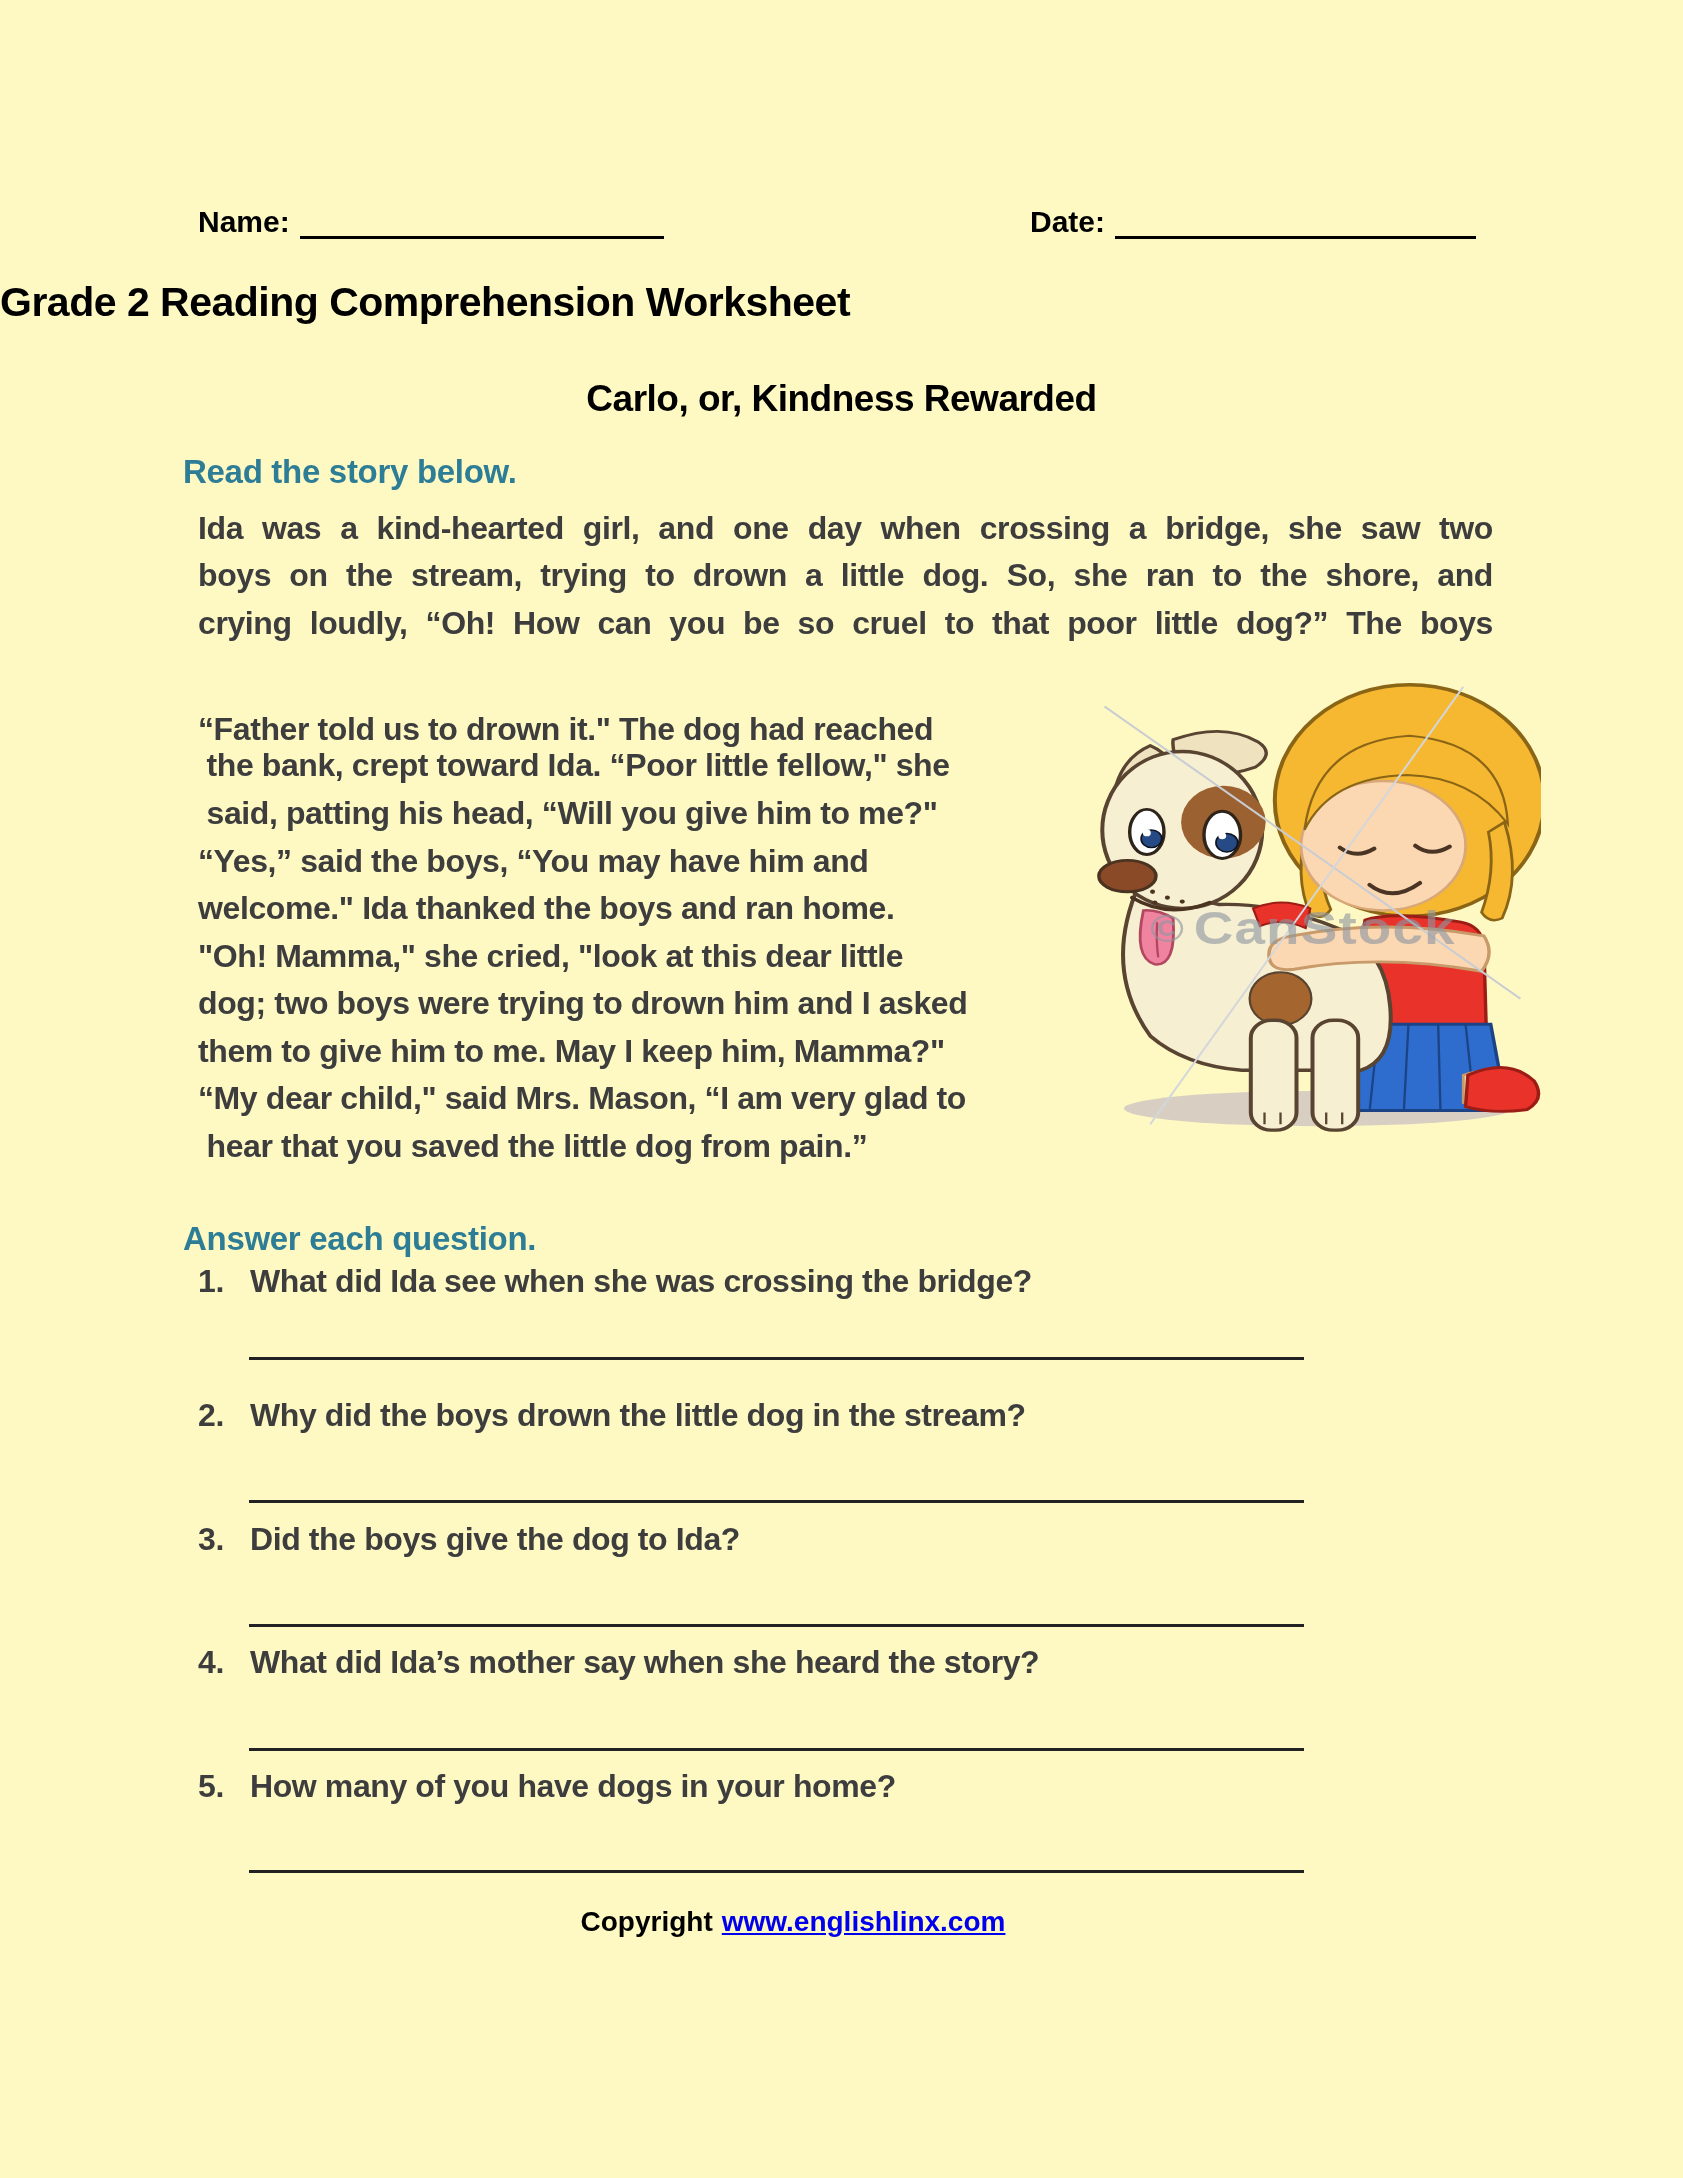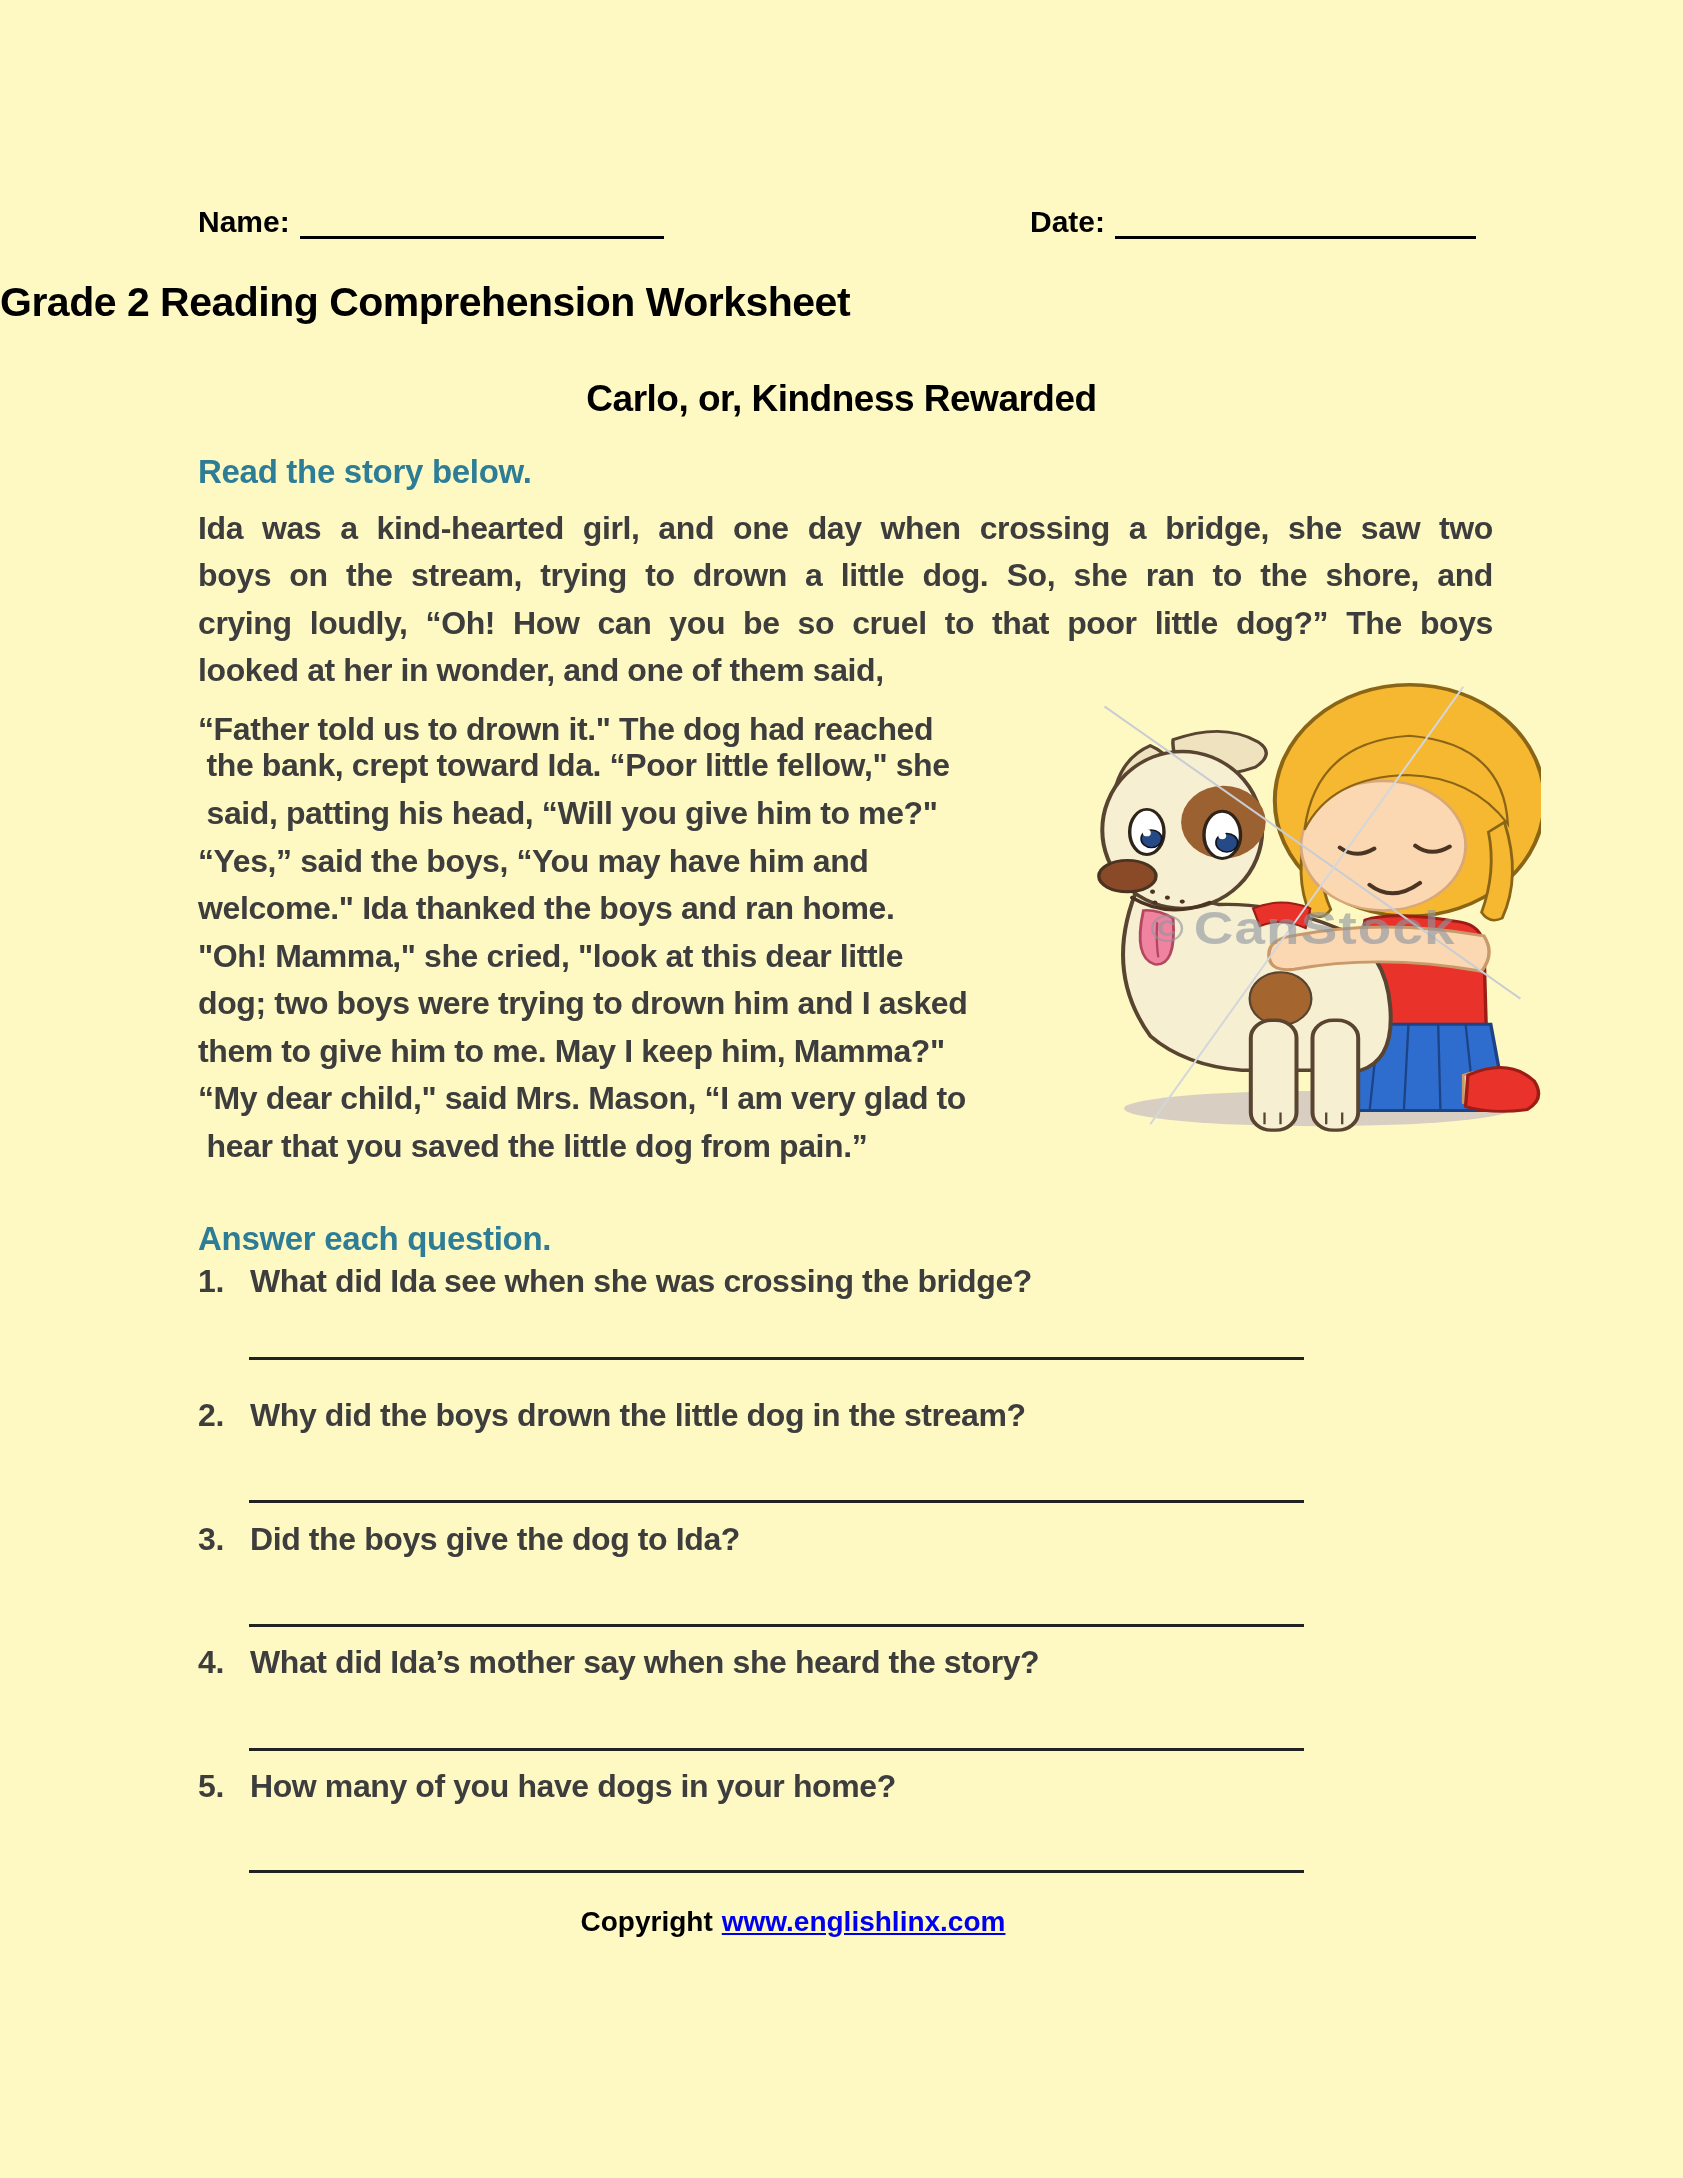--- a/index.html
+++ b/index.html
@@ -2,21 +2,21 @@
 <html><head>
 <meta charset="utf-8">
 <style>
   html,body{margin:0;padding:0;background:#ffffff;}
   body{width:1683px;height:2178px;position:relative;font-family:"Liberation Sans",sans-serif;}
   #page{position:absolute;inset:0;background:#fef9c3;overflow:hidden;}
   .field{position:absolute;font-size:30px;font-weight:700;color:#000;white-space:nowrap;}
   .blank{display:inline-block;border-bottom:3px solid #000;height:34px;vertical-align:bottom;margin-left:10px;}
   .title{position:absolute;left:0;width:1683px;text-align:left;font-size:41px;font-weight:700;color:#000;letter-spacing:-0.5px;}
   .subtitle{position:absolute;left:0;width:1683px;text-align:center;font-size:37px;font-weight:700;color:#000;letter-spacing:-0.5px;}
-  .teal{position:absolute;left:198px;font-size:33px;font-weight:700;color:#2e7d97;letter-spacing:-0.3px;}
+  .teal{position:absolute;left:183px;font-size:33px;font-weight:700;color:#2e7d97;letter-spacing:-0.3px;}
   .sline{position:absolute;left:198px;font-size:32px;font-weight:700;color:#3d3d3d;white-space:pre;letter-spacing:-0.4px;}
   .just{width:1295px;white-space:normal;text-align:justify;text-align-last:justify;-moz-text-align-last:justify;}
   .q{position:absolute;left:198px;font-size:32px;font-weight:700;color:#3d3d3d;white-space:nowrap;letter-spacing:-0.4px;}
   .qn{display:inline-block;width:52px;}
   .aline{position:absolute;left:249px;width:1055px;height:0;border-top:3px solid #222;}
   .footer{position:absolute;left:0;width:1586px;text-align:center;font-size:28px;font-weight:700;color:#000;}
   .flink{color:#0000ee;text-decoration:underline;cursor:pointer;margin-left:9px;}
   .illus{position:absolute;left:1084px;top:675px;}
 </style>
 </head>
@@ -32,21 +32,20 @@
   </div>
 
   <div class="title" style="top:279px;">Grade 2 Reading Comprehension Worksheet</div>
   <div class="subtitle" style="top:378px;">Carlo, or, Kindness Rewarded</div>
 
   <div class="teal" style="top:453px;">Read the story below.</div>
 
   <div class="sline just" style="top:510px;">Ida was a kind-hearted girl, and one day when crossing a bridge, she saw two</div>
   <div class="sline just" style="top:557px;">boys on the stream, trying to drown a little dog. So, she ran to the shore, and</div>
   <div class="sline just" style="top:605px;">crying loudly, “Oh! How can you be so cruel to that poor little dog?” The boys</div>
-  <div class="sline" style="top:652px;">looked at her in wonder, and one of them said,</div>
   <div class="sline" style="top:700px;margin-top:11px;">“Father told us to drown it." The dog had reached</div>
   <div class="sline" style="top:747px;"> the bank, crept toward Ida. “Poor little fellow," she</div>
   <div class="sline" style="top:795px;"> said, patting his head, “Will you give him to me?"</div>
   <div class="sline" style="top:843px;">“Yes,” said the boys, “You may have him and</div>
   <div class="sline" style="top:890px;">welcome." Ida thanked the boys and ran home.</div>
   <div class="sline" style="top:938px;">"Oh! Mamma," she cried, "look at this dear little</div>
   <div class="sline" style="top:985px;">dog; two boys were trying to drown him and I asked</div>
   <div class="sline" style="top:1033px;">them to give him to me. May I keep him, Mamma?"</div>
   <div class="sline" style="top:1080px;">“My dear child," said Mrs. Mason, “I am very glad to</div>
   <div class="sline" style="top:1128px;"> hear that you saved the little dog from pain.”</div>

